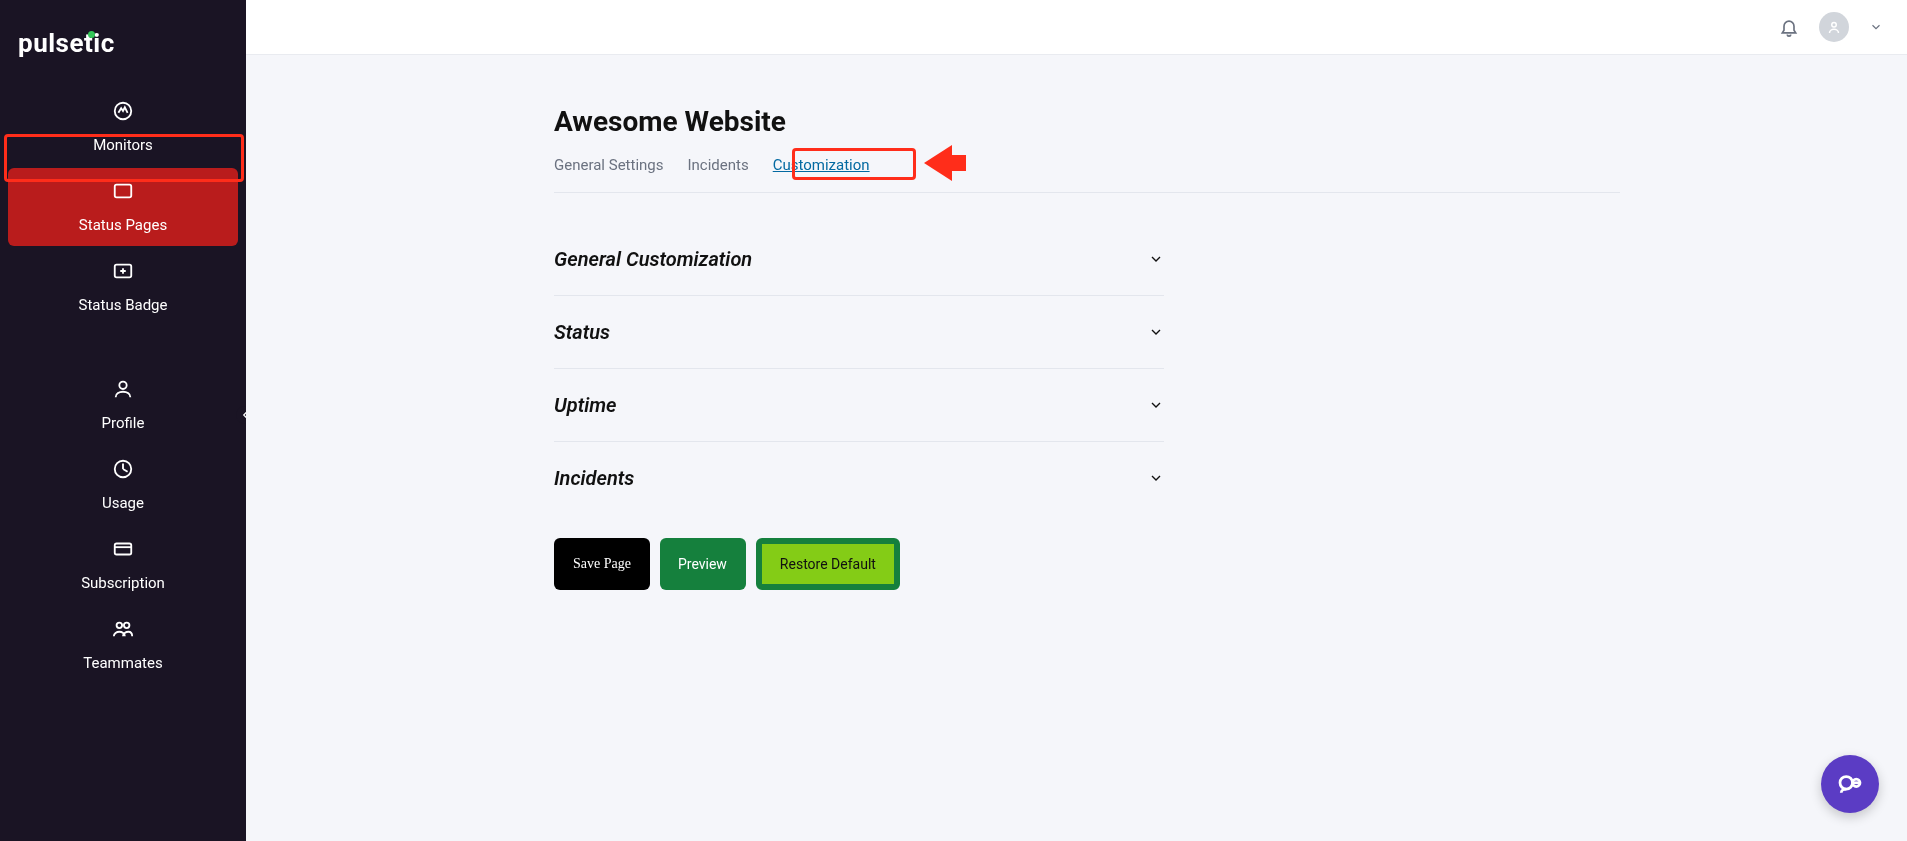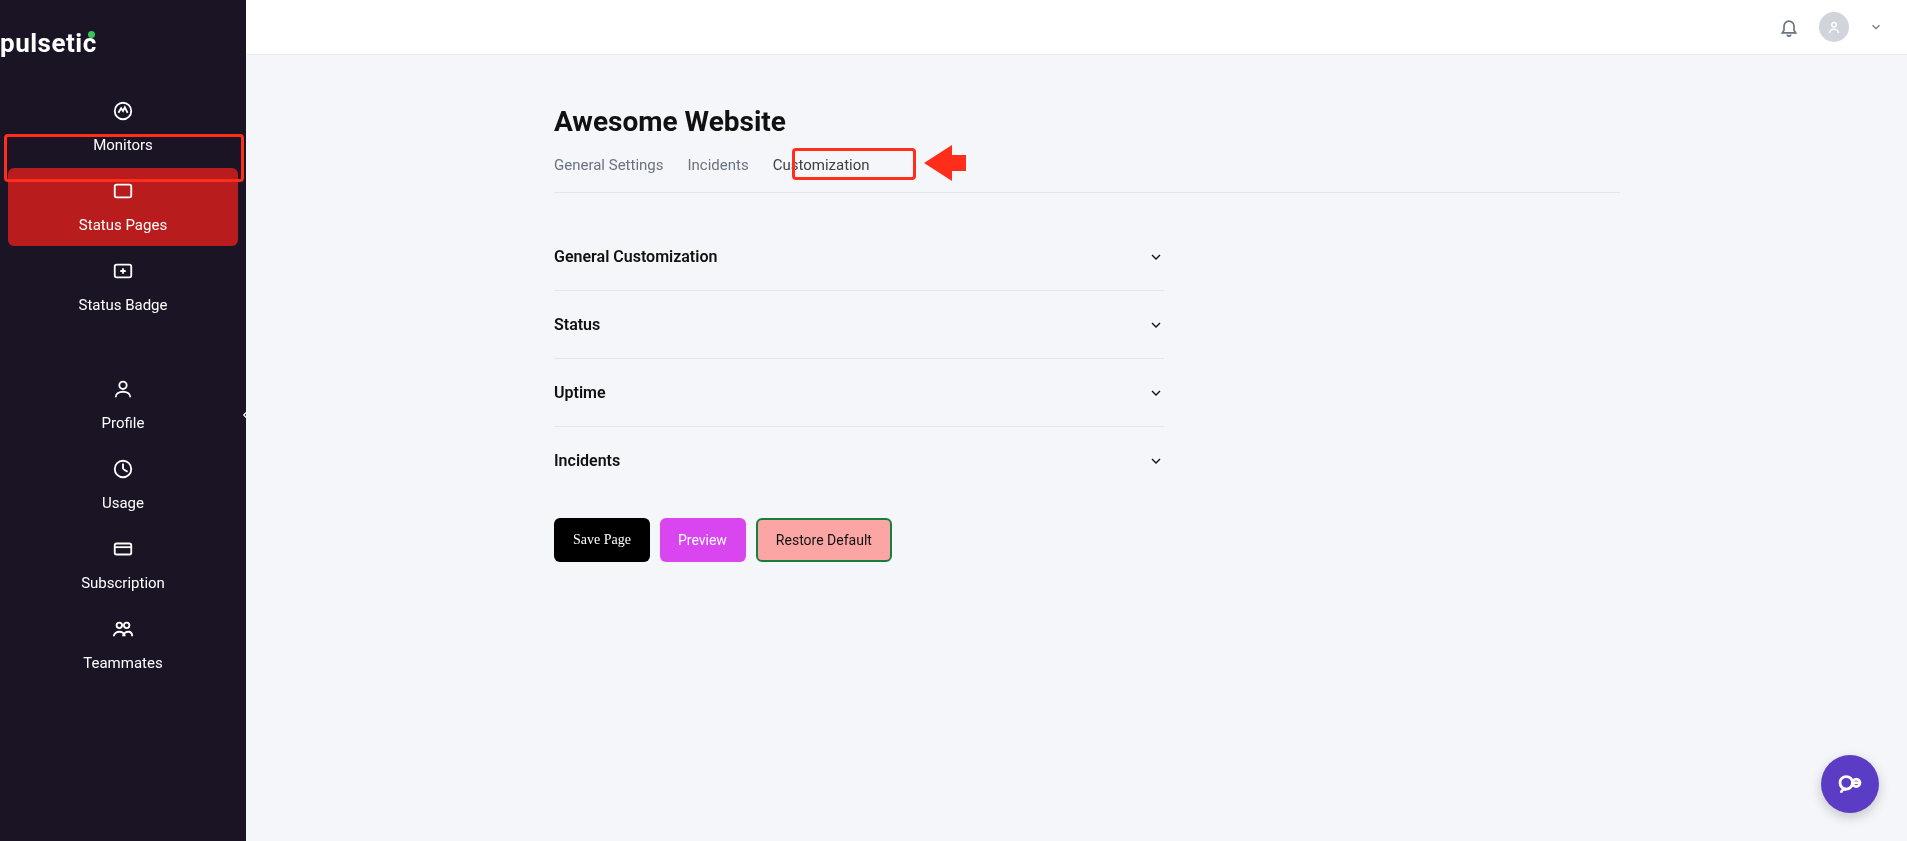--- a/index.html
+++ b/index.html
@@ -1,20 +1,20 @@
 <!DOCTYPE html>
 <html><head>
 <meta charset="utf-8">
 <style>
 * { margin:0; padding:0; box-sizing:border-box; font-family:-apple-system,BlinkMacSystemFont,"Segoe UI",Roboto,Helvetica,Arial,sans-serif; }
 body { width:1907px; height:841px; background:#f5f6fa; position:relative; overflow:hidden; }
 
 
 .sidebar { position:absolute; left:0; top:0; width:246px; height:841px; background:#1a1424; color:#fff; padding-top:20px; }
-.logo { display:flex; align-items:center; gap:4px; padding:8px 18px 28px 0; position:relative; }
+.logo { display:flex; align-items:center; gap:4px; padding:8px 18px 28px 18px; position:relative; }
 .logo-text { font-size:26px; font-weight:700; color:#fff; letter-spacing:0.5px; }
 .logo-dot { position:absolute; left:88px; top:11px; width:7px; height:7px; background:#35c759; border-radius:50%; }
 .nav-section { margin-bottom:40px; }
 .nav-item { display:flex; align-items:center; gap:14px; padding:12px 18px; color:#fff; font-size:15px; cursor:pointer; border-radius:6px; margin:2px 8px;flex-direction:column; }
 .nav-item.active { background:#b91c1c; }
 .nav-item .icon { width:22px; height:22px; display:flex; align-items:center; justify-content:center; flex-shrink:0; }
 .highlight-box { border:3px solid #ff2d1a; border-radius:4px; position:absolute; pointer-events:none; }
 .arrow-left { position:absolute; width:0; height:0; border-top:18px solid transparent; border-bottom:18px solid transparent; border-right:28px solid #ff2d1a; }
 .arrow-left::after { content:""; position:absolute; right:-42px; top:-8px; width:14px; height:16px; background:#ff2d1a; }
 .collapse-btn { position:absolute; right:-8px; top:406px; width:18px; height:18px; background:#1a1424; border-radius:50%; display:flex; align-items:center; justify-content:center; cursor:pointer; }
@@ -24,31 +24,31 @@
 .bell { width:20px; height:20px; cursor:pointer; color:#6b7280; }
 .avatar { width:30px; height:30px; border-radius:50%; background:#d1d5db; display:flex; align-items:center; justify-content:center; cursor:pointer; }
 .chevron-down { color:#6b7280; cursor:pointer; }
 
 
 .main { position:absolute; left:246px; top:55px; right:0; bottom:0; background:#f5f6fa; padding:50px 0 0 0; }
 .content { width:1066px; margin-left:308px; }
 .page-title { font-size:28px; font-weight:700; color:#111; margin-bottom:18px; }
 .tabs { display:flex; gap:24px; border-bottom:1px solid #e3e6ed; padding-bottom:18px; position:relative; }
 .tab { font-size:15px; color:#6b7280; cursor:pointer;text-align:center; }
-.tab.active { color:#404040; }
+.tab.active { color:#0369a1;text-decoration:underline; }
 .section-list { width:610px; margin-top:30px; }
 .section-row { display:flex; align-items:center; justify-content:space-between; padding:24px 0; border-bottom:1px solid #e3e6ed; cursor:pointer; }
 .section-row:last-of-type { border-bottom:none; }
-.section-title { font-size:16px; font-weight:600; color:#111; }
+.section-title { font-size:20px; font-weight:600; color:#111;font-style:italic; }
 .chev { color:#111; }
 .actions { display:flex; gap:10px; margin-top:24px; }
 .btn { padding:12px 18px; font-size:14px; border-radius:6px; cursor:pointer; border:1px solid transparent; }
 .btn-save { background:#000000; color:#fff;font-family:Liberation Serif, serif; }
-.btn-preview { background:#d946ef; color:#fff;padding-left:17px; }
-.btn-restore { background:#fca5a5; color:#111; border:2px solid #15803d; }
+.btn-preview { background:#15803d; color:#fff;padding-left:17px; }
+.btn-restore { background:#84cc16; color:#111; border:6px solid #15803d; }
 
 
 .chat-fab { position:absolute; right:28px; bottom:28px; width:58px; height:58px; background:#5b3cc4; border-radius:50%; display:flex; align-items:center; justify-content:center; cursor:pointer; box-shadow:0 4px 12px rgba(0,0,0,0.2); }
 
 svg { display:block; }
 </style>
 </head>
 <body>
 
 <div class="sidebar">

